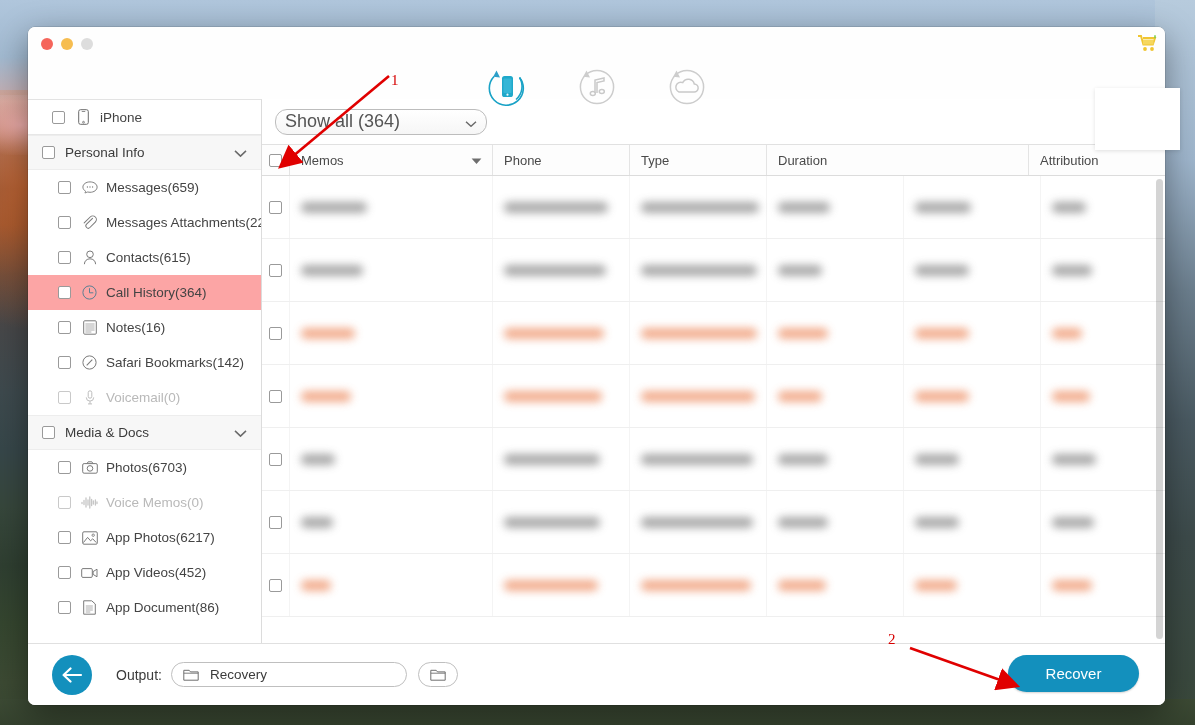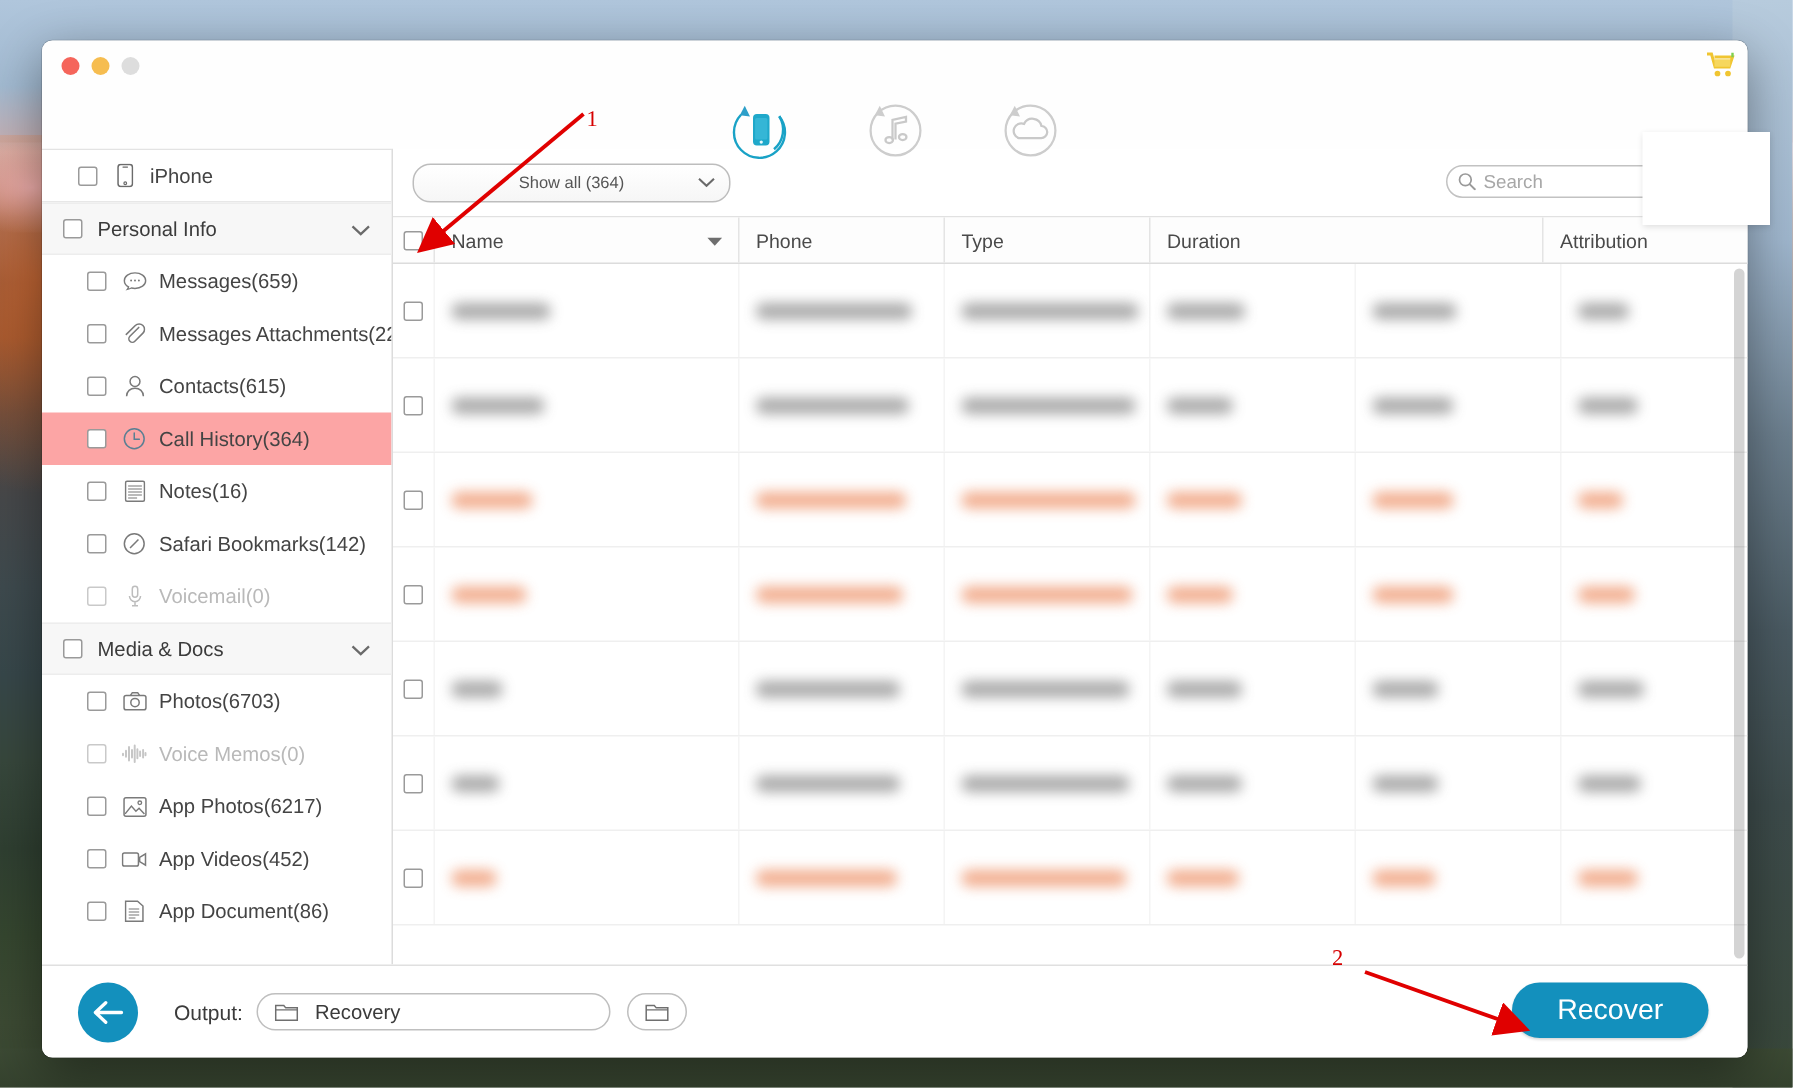--- a/index.html
+++ b/index.html
@@ -130,22 +130,22 @@
     height: 45px; flex: 0 0 45px;
     display: flex; align-items: center;
     padding: 0 0 0 13px;
     position: relative;
   }
   .select-pill {
     width: 212px; height: 23px;
     border: 1px solid #bdbdbd; border-radius: 12px;
     background: linear-gradient(180deg,#ffffff,#f6f6f6);
     display: flex; align-items: center;
-    padding: 12px 9px; font-size: 11px; color: #555;
-    position: relative; cursor: pointer; justify-content: center;
+    padding: 12px 9px; font-size: 18px; color: #555;
+    position: relative; cursor: pointer;
   }
   .select-pill .caret { position: absolute; right: 9px; top: 50%;
                         transform: translateY(-50%); }
   .search-pill {
     position: absolute; right: 25px; top: 11px;
     width: 176px; height: 22px;
     border: 1px solid #c2c2c2; border-radius: 11px;
     background: #fff;
     display: flex; align-items: center; padding-left: 7px;
     font-size: 12.5px; color: #a7a7a7; cursor: text;
@@ -219,21 +219,21 @@
     margin-left: 11px; width: 40px; height: 25px;
     border: 1px solid #bfbfbf; border-radius: 13px;
     background: #fff; display: flex; align-items: center;
     justify-content: center; cursor: pointer;
   }
   .recover-btn {
     position: absolute; right: 26px; top: 11px;
     width: 131px; height: 37px; border-radius: 19px;
     background: #1390bd; color: #ffffff;
     display: flex; align-items: center; justify-content: center;
-    font-size: 19px; cursor: pointer;
+    font-size: 15px; cursor: pointer;
     box-shadow: 0 1px 2px rgba(0,0,0,.18);
   }
 
   
   .overlay-panel {
     position: absolute; left: 1095px; top: 88px;
     width: 85px; height: 62px;
     background: #ffffff;
     box-shadow: 0 1px 4px rgba(0,0,0,.12);
   }
@@ -481,39 +481,30 @@
 
       <div class="filterbar">
         <div class="select-pill">
           <span>Show all (364)</span>
           <span class="caret">
             <svg width="12" height="7" viewBox="0 0 12 7">
                 <path d="M1 1.2 6 5.8 11 1.2" fill="none" stroke="#6a6a6a" stroke-width="1.4"></path>
               </svg>
           </span>
         </div>
-        <div class="search-pill">
-          <span class="sicon">
-            <svg width="12" height="12" viewBox="0 0 12 12">
-              <circle cx="4.9" cy="4.9" r="3.9" fill="none" stroke="#9a9a9a" stroke-width="1.15"></circle>
-              <path d="M7.9 7.9 11.2 11.2" stroke="#9a9a9a" stroke-width="1.3" stroke-linecap="round"></path>
-            </svg>
-          </span>
-          <span>Search</span>
-        </div>
       </div>
 
       <div class="table-wrap">
 
         <div class="thead">
           <div class="th first">
             <span class="cb" style="margin-right:0"></span>
           </div>
           <div class="th" style="flex:0 0 203px">
-            <span>Name</span>
+            <span>Memos</span>
             <span class="sort">
               <svg width="11" height="7" viewBox="0 0 11 7">
                   <path d="M0.6 1h9.8L5.5 6.4z" fill="#6e6e6e"></path>
                 </svg>
             </span>
           </div>
           <div class="th" style="flex:0 0 137px">
             <span>Phone</span>
           </div>
           <div class="th" style="flex:0 0 137px">

